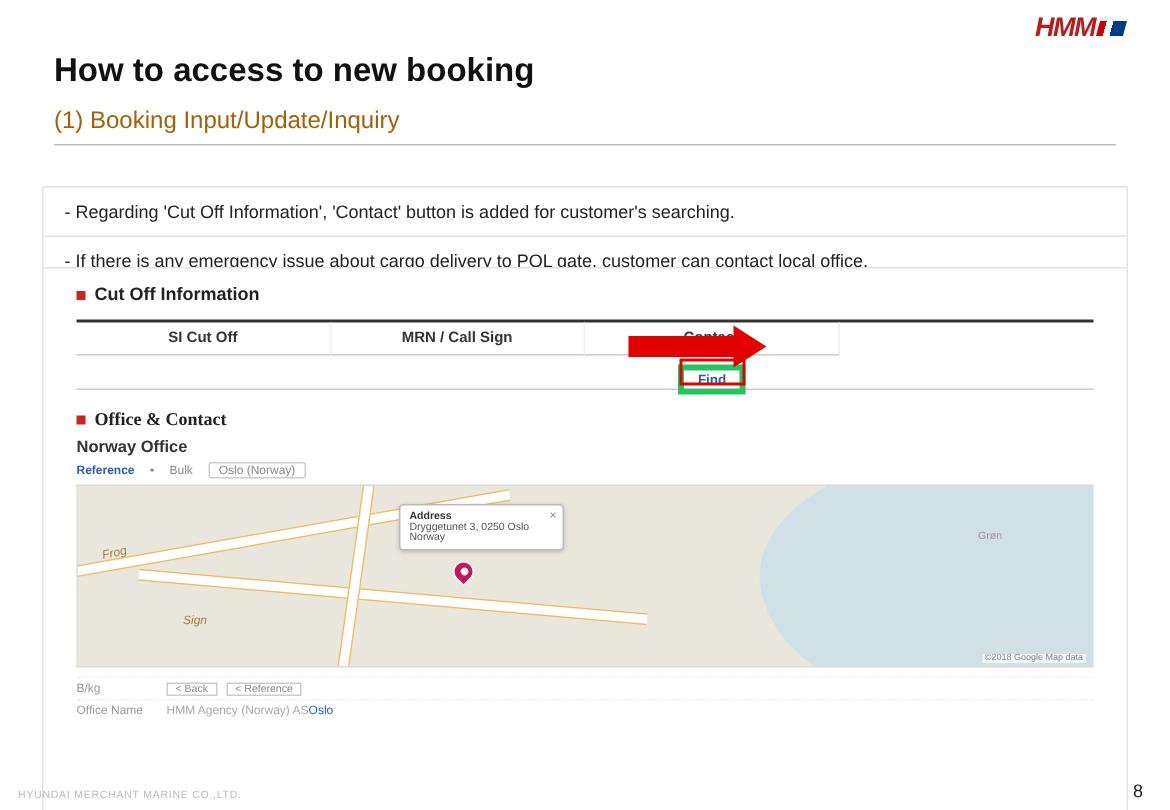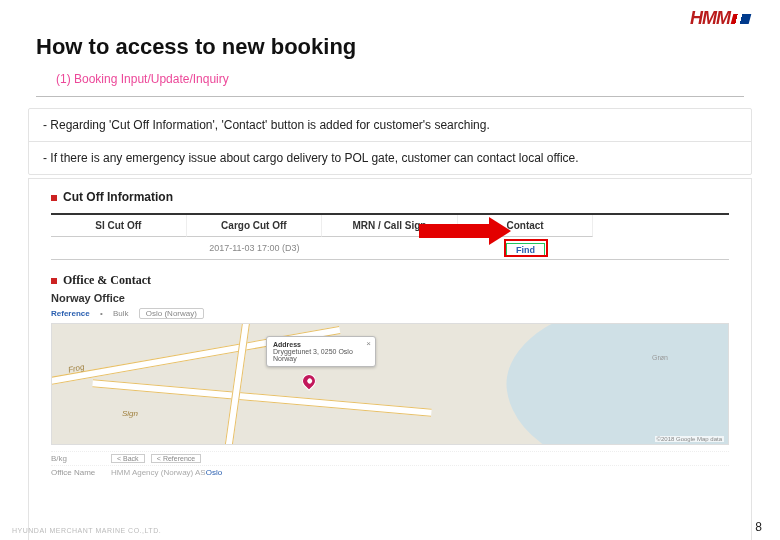--- a/index.html
+++ b/index.html
@@ -2,41 +2,41 @@
 <html><head>
 <meta charset="utf-8">
 <style>
   * { box-sizing: border-box; margin: 0; padding: 0; }
   body { width: 780px; height: 540px; font-family: Arial, sans-serif; background: #fff; position: relative; overflow: hidden; }
 
   .logo { position: absolute; top: 8px; right: 30px; font-weight: bold; font-style: italic; font-size: 18px; color: #b91c1c; letter-spacing: -1px; }
   .logo::after { content: ""; display: inline-block; width: 18px; height: 10px; margin-left: 2px; background: linear-gradient(to right, #c00 0 25%, #fff 25% 50%, #003a8c 50% 100%); transform: skewX(-15deg); vertical-align: middle; }
 
   .title { position: absolute; top: 34px; left: 36px; font-size: 22px; font-weight: bold; color: #111; }
-  .subtitle { position: absolute; top: 72px; left: 36px; font-size: 12px; color: #ec4899; margin-left: 20px; }
+  .subtitle { position: absolute; top: 72px; left: 36px; font-size: 16px; color: #a16207; }
   .underline { position: absolute; top: 96px; left: 36px; width: 708px; height: 1px; background: #bdbdbd; }
 
-  .notes { position: absolute; top: 108px; left: 28px; width: 724px; border: 1px solid #e3e3e3; border-radius: 2px; }
+  .notes { position: absolute; top: 124px; left: 28px; width: 724px; border: 1px solid #e3e3e3; border-radius: 2px; }
   .note { font-size: 12px; color: #222; padding: 9px 14px; border-bottom: 1px solid #e3e3e3; }
   .note:last-child { border-bottom: none; }
 
   .panel { position: absolute; top: 178px; left: 28px; width: 724px; height: 436px; border: 1px solid #e3e3e3; background: #fff; overflow: hidden; }
 
   .sect { padding: 8px 22px 4px; }
   .sect-title { font-size: 12px; font-weight: bold; color: #222; }
   .sect-title::before { content: ""; display: inline-block; width: 6px; height: 6px; background: #c22; margin-right: 6px; vertical-align: middle; }
 
   
   .cutoff-table { display: flex; margin: 4px 22px 0; border-top: 2px solid #333; border-bottom: 1px solid #ccc; }
   .cutoff-col { flex: 1; text-align: center; }
   .cutoff-col .hd { font-size: 10px; font-weight: bold; padding: 5px 0; border-bottom: 1px solid #ccc; border-right: 1px solid #eee; color: #333; }
   .cutoff-col:last-child .hd { border-right: none; }
   .cutoff-col .val { font-size: 9px; color: #888; padding: 6px 0; height: 22px; position: relative; }
 
-  .find-btn { display: inline-block; font-size: 9px; color: #2a5fb0; border: 1px solid #22c55e; padding: 1px 9px; background: #fff; font-weight: bold; }
+  .find-btn { display: inline-block; font-size: 9px; color: #2a5fb0; border: 4px solid #22c55e; padding: 1px 9px; background: #fff; font-weight: bold; }
   .find-highlight { position: absolute; border: 2px solid #e30000; width: 44px; height: 18px; top: 2px; left: 50%; transform: translateX(-50%); }
 
   
   .arrow { position: absolute; left: 390px; top: 38px; width: 100px; height: 28px; }
   .arrow-body { position: absolute; left: 0; top: 7px; width: 72px; height: 14px; background: #e30000; }
   .arrow-head { position: absolute; left: 70px; top: 0; width: 0; height: 0; border-left: 22px solid #e30000; border-top: 14px solid transparent; border-bottom: 14px solid transparent; }
 
   
   .sect2 { padding: 10px 22px 2px; font-family: Liberation Serif, serif; }
   .office-name { font-size: 11px; font-weight: bold; color: #333; padding: 2px 22px 4px; }
@@ -89,24 +89,20 @@
 
 <div class="panel">
 
   <div class="sect">
     <span class="sect-title">Cut Off Information</span>
   </div>
 
   <div class="cutoff-table">
     <div class="cutoff-col">
       <div class="hd">SI Cut Off</div>
-    </div>
-    <div class="cutoff-col">
-      <div class="hd">Cargo Cut Off</div>
-      <div class="val">2017-11-03 17:00 (D3)</div>
     </div>
     <div class="cutoff-col">
       <div class="hd">MRN / Call Sign</div>
       <div class="val"></div>
     </div>
     <div class="cutoff-col">
       <div class="hd">Contact</div>
       <div class="val">
         <span class="find-btn">Find</span>
         <span class="find-highlight"></span>

